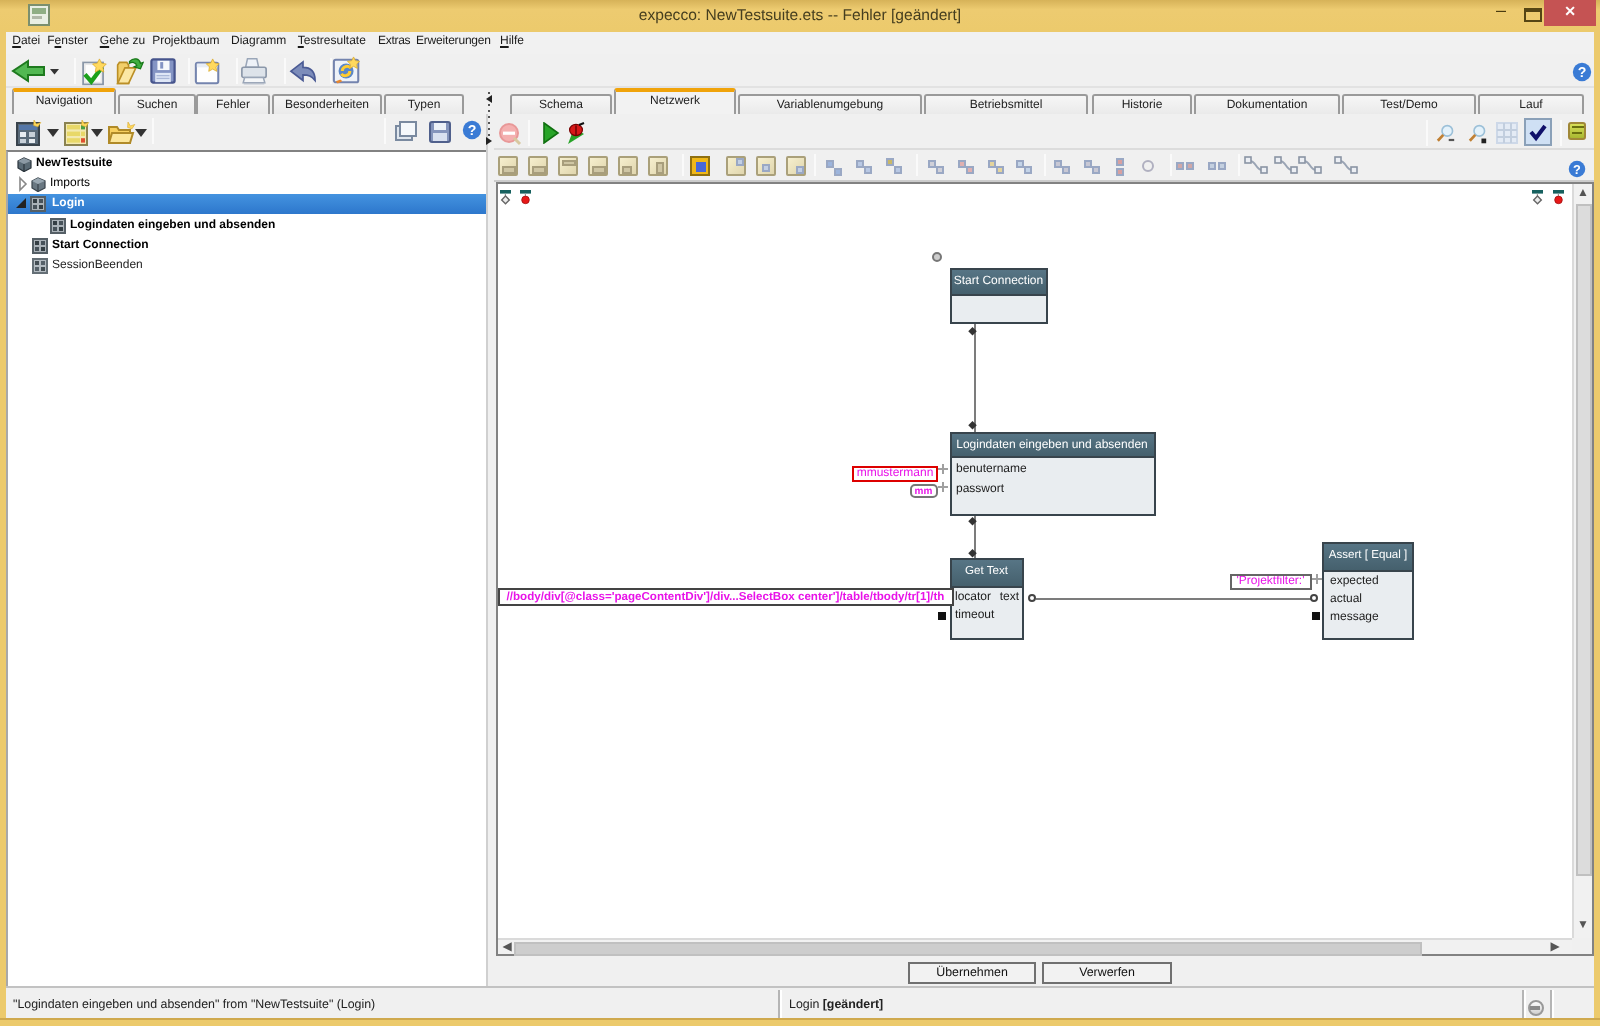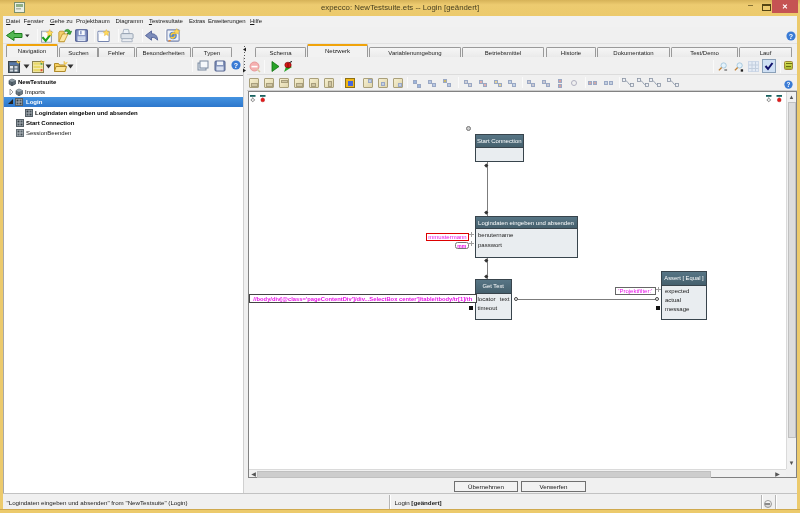--- a/index.html
+++ b/index.html
@@ -47,21 +47,21 @@
 .sqpin{position:absolute;width:4px;height:4px;background:#111}
 .cpin{position:absolute;width:4px;height:4px;border:1px solid #444;border-radius:50%;background:#fff}
 .t2i{position:absolute;top:2.5px;width:10px;height:10px;background:linear-gradient(135deg,#f6efce,#e0d6ae);border:1px solid #aaa07a;border-radius:1px}
 .t2i i{position:absolute;left:1px;top:4.5px;width:7px;height:3.5px;background:#cfc6a4;border:1px solid #a89e7c}
 .t2i b{position:absolute;right:0px;top:0px;width:4px;height:4px;background:#c2cfe4;border:1px solid #9aa8c4}
 .tico{position:absolute}
 </style></head>
 <body>
 
 <div class="abs" id="titlebar"></div>
-<div class="abs" id="title">expecco: NewTestsuite.ets -- Login [geändert]</div>
+<div class="abs" id="title">expecco: NewTestsuite.ets -- Fehler [geändert]</div>
 <svg class="abs" style="left:14px;top:2px" width="11" height="11">
     <rect x="0.5" y="0.5" width="10" height="10" fill="#e9efe4" stroke="#7b8f6e"></rect>
     <rect x="2" y="2" width="7" height="3" fill="#8fae84"></rect>
     <rect x="2" y="6" width="5" height="1.5" fill="#b0b8a8"></rect>
   </svg>
 <div class="abs" id="mini">–</div>
 <div class="abs" id="maxi">
     <span class="abs" style="left:4.5px;top:3.5px;width:9px;height:7px;border:1px solid #554514;border-top:2px solid #554514"></span>
   </div>
 <div class="abs" id="closebtn">✕</div>

